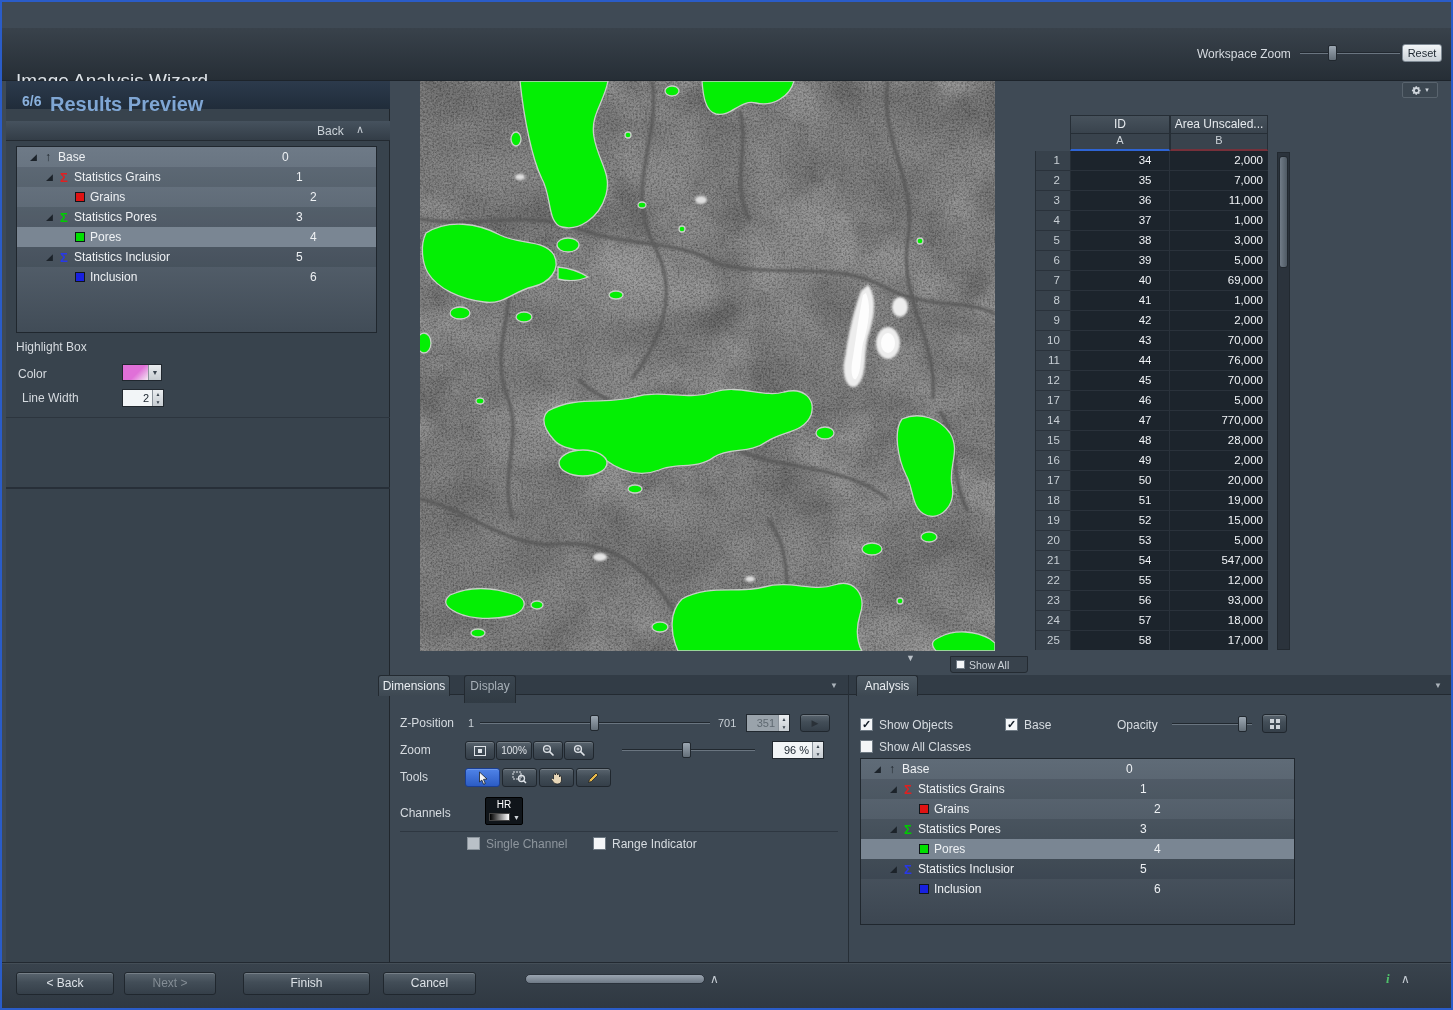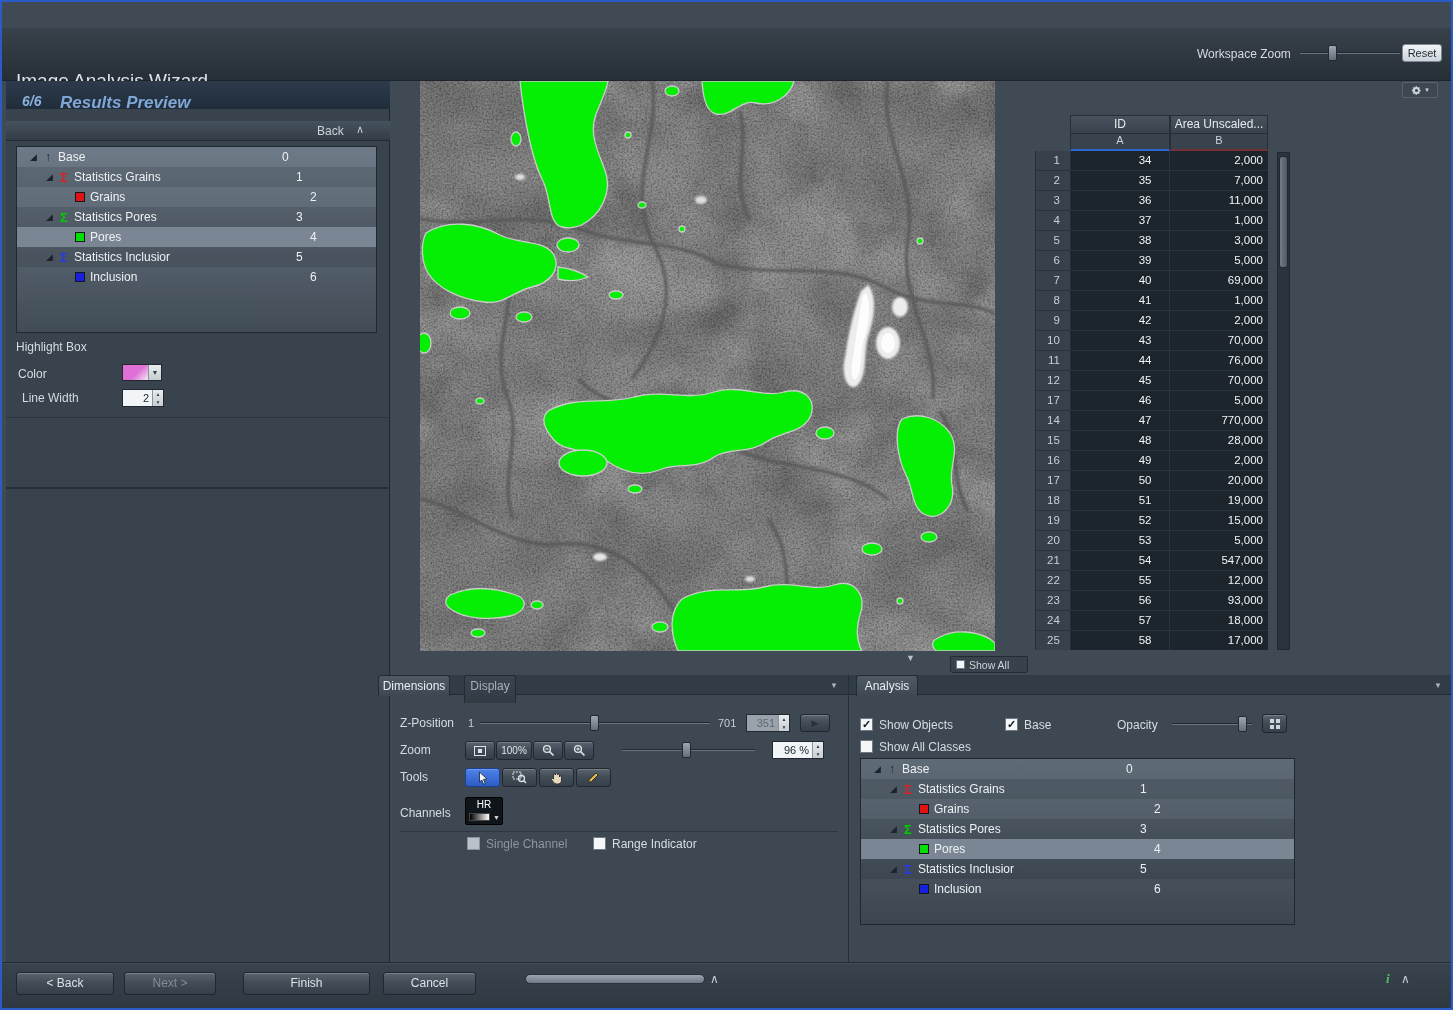--- a/index.html
+++ b/index.html
@@ -85,21 +85,21 @@
   .c-area{width:98px;text-align:right;padding-right:5px;line-height:19px;}
   .vscroll{position:absolute;background:#2b333c;border:1px solid #222930;}
   .vthumb{position:absolute;left:1px;width:9px;background:linear-gradient(90deg,#717c88,#4f5a64);
     border:1px solid #222930;border-radius:3px;}
 
   .toolbtn{position:absolute;width:35px;height:19px;background:linear-gradient(#59646e,#424d57 45%,#353f49);
     border:1px solid #20272e;border-radius:3px;display:flex;align-items:center;justify-content:center;
     box-shadow:inset 0 1px 0 rgba(255,255,255,.18);}
   .toolbtn.active{background:linear-gradient(#4f83e8,#2c5cc4);border-color:#1b3f92;}
 
-  .chan{position:absolute;width:38px;height:28px;background:#10151a;border:1px solid #000;border-radius:2px;color:#fff;}
+  .chan{position:absolute;width:38px;height:28px;background:#10151a;border:1px solid #000;border-radius:2px;color:#fff;margin-left:20px;}
   .chan .cname{display:block;font-size:10px;line-height:13px;text-align:center;}
   .chan .cgrad{position:absolute;left:3px;right:12px;bottom:3px;height:8px;
     background:linear-gradient(90deg,#000,#fff);border:1px solid #444;}
   .chan .cdrop{position:absolute;right:2px;bottom:3px;font-size:7px;color:#cfd5da;}
 
   .warning{position:absolute;color:#ff2d2d;font-size:11.2px;line-height:15px;}
   .chev{color:#c3cad1;}
   .footer{position:absolute;left:0;top:962px;width:1453px;height:48px;
     background:linear-gradient(#39434d,#2f3841);border-top:1px solid #222931;
     box-shadow:inset 0 1px 0 rgba(255,255,255,.06);}
@@ -116,23 +116,23 @@
   <div class="lbl" style="left:1197px;top:47px;">Workspace Zoom</div>
   <div class="slider" style="left:1300px;top:46px;width:100px;height:14px;">
     <div class="track"></div>
       <div class="thumb" style="left:28px;"></div>
   </div>
   <div class="btn-light" style="left:1402px;top:44px;width:40px;height:18px;line-height:16px;font-size:11px;">Reset</div>
 
   <div class="abs" style="left:0;top:81px;width:1453px;height:881px;background:#3f4a55;"></div>
 
   <div class="abs" style="left:6px;top:81px;width:384px;height:881px;background:#38434d;border-right:1px solid #20262c;"></div>
-  <div class="abs" style="left:6px;top:81px;width:384px;height:28px;background:linear-gradient(#2c3a4c,#202c3a);font-style:italic;">
+  <div class="abs" style="left:6px;top:81px;width:384px;height:28px;background:linear-gradient(#2c3a4c,#202c3a);">
     <span class="abs" style="left:16px;top:12px;font-size:14px;font-weight:bold;color:#8ab1dd;">6/6</span>
-    <span class="abs" style="left:54px;top:12px;font-size:17px;font-weight:bold;color:#7fa6d4;">Results Preview</span>
+    <span class="abs" style="left:44px;top:12px;font-size:20px;font-weight:bold;color:#7fa6d4;">Results Preview</span>
   </div>
   <div class="abs" style="left:6px;top:121px;width:384px;height:20px;background:linear-gradient(#46525e,#333d47);border-bottom:1px solid #232a31;">
     <span class="abs" style="left:311px;top:3px;color:#ccd3d9;">Back</span>
     <span class="abs chev" style="left:350px;top:2px;font-size:11px;">∧</span>
   </div>
 
   <div id="tree-left" class="tree" style="left:16px;top:146px;width:361px;height:187px;">
       <div class="trow">
         <span class="tind" style="width: 10px;"></span>
         <span class="texp">◢</span>

